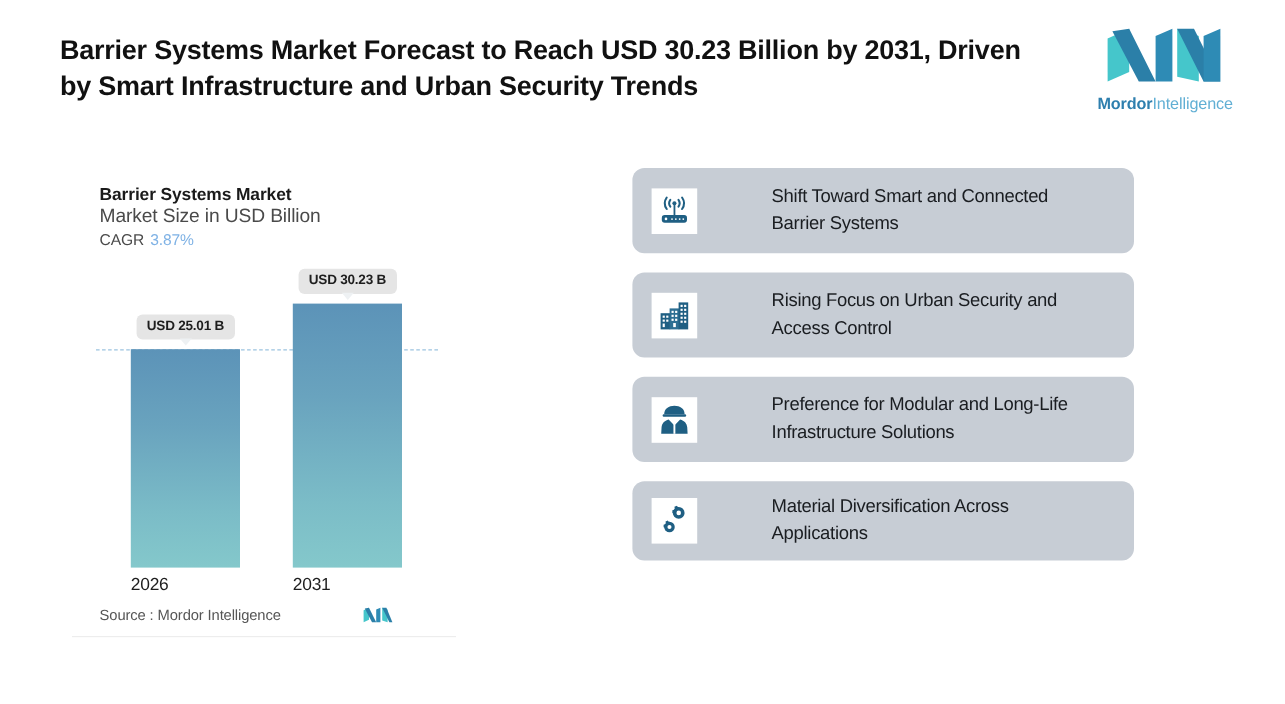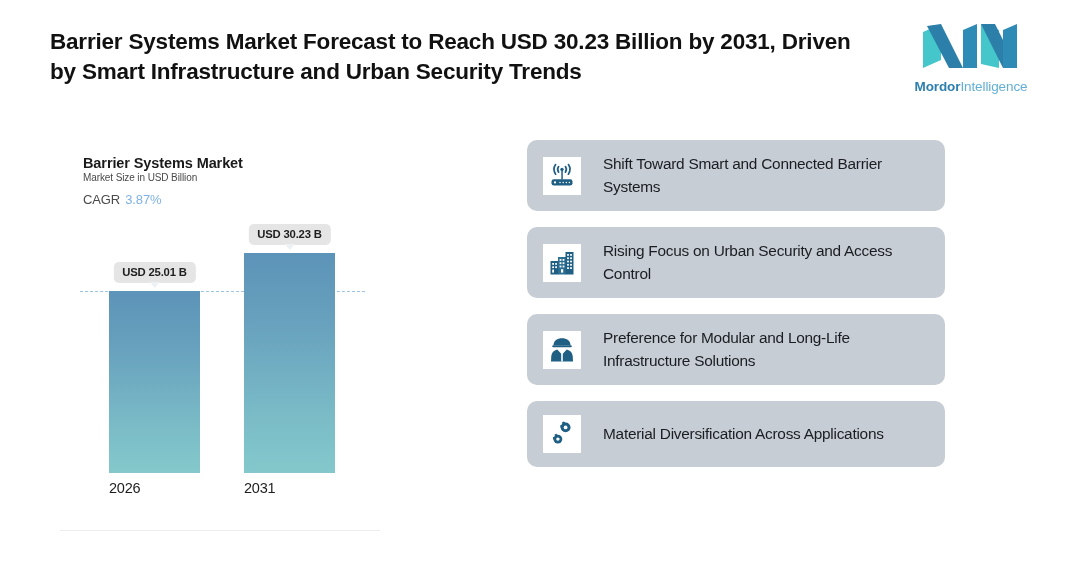--- a/index.html
+++ b/index.html
@@ -75,21 +75,21 @@
     position: absolute;
     left: 23px; top: 27px;
     font-size: 14.5px;
     font-weight: bold;
     color: #1A1A1A;
     letter-spacing: -0.1px;
   }
   .chart-subtitle {
     position: absolute;
     left: 23px; top: 44px;
-    font-size: 10px;
+    font-size: 16px;
     color: #4A4A4A;
     letter-spacing: -0.1px;
     text-align: right;
   }
   .chart-cagr {
     position: absolute;
     left: 23px; top: 64px;
     font-size: 13px;
     color: #4A4A4A;
     letter-spacing: -0.1px;
@@ -203,20 +203,21 @@
 
   .trend-card {
     display: flex;
     align-items: center;
     width: 418px;
     min-height: 71px;
     background: #C7CDD5;
     border-radius: 10px;
     margin-bottom: 16px;
     padding: 9px 14px;
+    gap: 40px;
   }
   .trend-card.single { min-height: 66px; }
 
   .trend-icon {
     flex: 0 0 auto;
     width: 38px;
     height: 38px;
     background: #ffffff;
     display: flex;
     align-items: center;
@@ -274,20 +275,30 @@
 
       <div class="bar-group g2">
         <div class="bar-tip t2">USD 30.23 B</div>
         <div class="bar b2"></div>
       </div>
     </div>
 
     <div class="bar-label l1">2026</div>
     <div class="bar-label l2">2031</div>
 
+    <div class="source-row">
+      <span class="source-text">Source :  Mordor Intelligence</span>
+      <svg class="source-mark" viewBox="0 0 52 30">
+        <polygon points="2,27 2,7 11,3 11,23" fill="#45C6CB"></polygon>
+        <polygon points="11,3 23,27 16,27 4,4" fill="#2B7FA8"></polygon>
+        <polygon points="23,27 23,6 30,3 30,27" fill="#2E8BB5"></polygon>
+        <polygon points="33,3 33,24 42,27 42,6" fill="#45C6CB"></polygon>
+        <polygon points="33,3 45,27 50,27 40,3" fill="#2B7FA8"></polygon>
+      </svg>
+    </div>
   </div>
 
   <div class="trends">
 
     <div class="trend-card">
       <span class="trend-icon">
         <svg width="26" height="26" viewBox="0 0 26 26">
           <g fill="none" stroke="#1F5F83" stroke-width="1.7" stroke-linecap="round">
             <path d="M9.6 9.2a4.8 4.8 0 0 1 0-5.6"></path>
             <path d="M16.4 3.6a4.8 4.8 0 0 1 0 5.6"></path>

